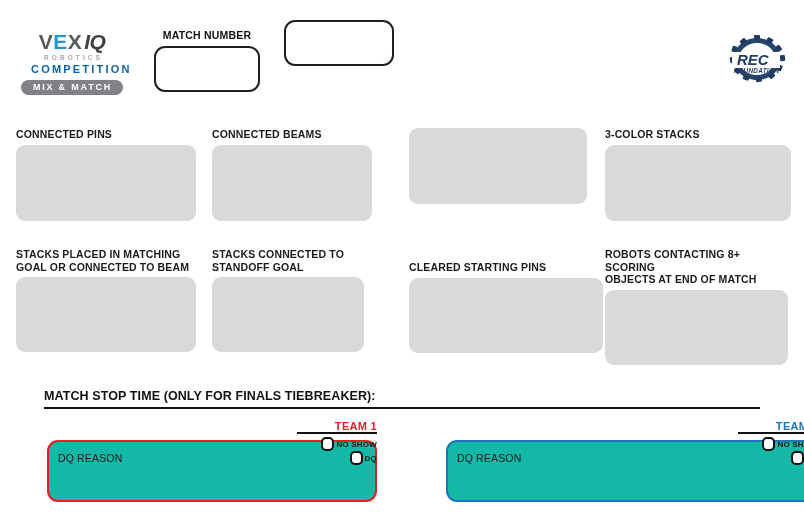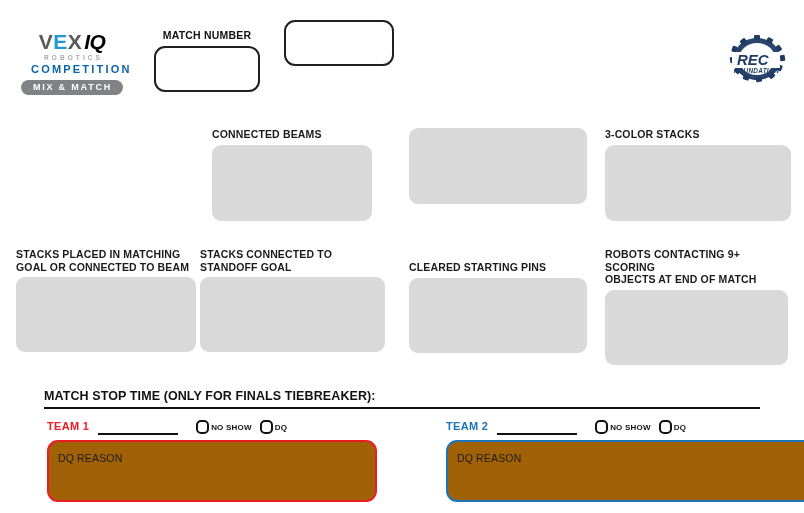--- a/index.html
+++ b/index.html
@@ -30,21 +30,21 @@
   .vex-wordmark {
     font-size: 21px;
     font-weight: bold;
     letter-spacing: 0.5px;
     line-height: 20px;
     white-space: nowrap;
   }
   .vex-v, .vex-x { color: #58595b; }
   .vex-e { color: #1b9ad6; }
   .vex-iq {
-    color: #000000;
+    color: #404040;
     font-style: italic;
     font-weight: bold;
     letter-spacing: -0.5px;
     margin-left: 2px;
   }
   .vex-robotics {
     font-size: 6.5px;
     color: #a7a9ac;
     letter-spacing: 3.1px;
     font-weight: bold;
@@ -122,22 +122,22 @@
   #cell-connected-beams     { left: 212px; top: 128px; width: 160px; }
   #cell-2color-stacks       { left: 409px; top: 128px; width: 178px; }
   #cell-3color-stacks       { left: 605px; top: 128px; width: 186px; }
   #cell-connected-pins  .cell-box,
   #cell-connected-beams .cell-box,
   #cell-2color-stacks   .cell-box,
   #cell-3color-stacks   .cell-box { height: 76px; }
 
   
   #cell-stacks-matching-goal { left: 16px;  top: 248px; width: 180px; }
-  #cell-stacks-standoff-goal { left: 200px; top: 248px; width: 185px; }
-  #cell-cleared-pins         { left: 409px; top: 261px; width: 178px; }
+  #cell-stacks-standoff-goal { left: 212px; top: 248px; width: 152px; }
+  #cell-cleared-pins         { left: 409px; top: 261px; width: 194px; }
   #cell-robots-contacting    { left: 605px; top: 248px; width: 183px; }
   #cell-stacks-matching-goal .cell-box,
   #cell-stacks-standoff-goal .cell-box,
   #cell-robots-contacting    .cell-box { height: 75px; }
   #cell-cleared-pins .cell-box { height: 75px; }
 
   
   .footer { position: absolute; left: 0; top: 380px; width: 804px; }
 
   .stoptime {
@@ -155,21 +155,22 @@
   }
 
   .team-block { position: absolute; top: 40px; }
   #team-block-1 { left: 47px; width: 330px; }
   #team-block-2 { left: 446px; width: 372px; }
 
   .team-head {
     position: relative;
     height: 18px;
     display: flex;
-    align-items: flex-start;
+    align-items: flex-end;
+    flex-direction: column;
   }
   .team-name {
     font-size: 11px;
     font-weight: bold;
     letter-spacing: 0.3px;
   }
   .team-name.t1 { color: #ed1c24; }
   .team-name.t2 { color: #1b75bb; }
   .team-rule {
     width: 80px;
@@ -199,21 +200,21 @@
     color: #111111;
     letter-spacing: 0.2px;
     margin-left: 2px;
     white-space: nowrap;
   }
 
   .dq-box {
     margin-top: 2px;
     height: 62px;
     border-radius: 11px;
-    background: #a16207;
+    background: #14b8a6;
     padding: 6px 9px;
   }
   .dq-box.t1 { border: 2.2px solid #ed1c24; }
   .dq-box.t2 { border: 2.2px solid #1b75bb; }
   .dq-text {
     font-size: 10.5px;
     color: #1a1a1a;
     letter-spacing: 0.15px;
     font-weight: normal;
   }
@@ -258,20 +259,24 @@
           <rect x="5" y="13" width="6" height="5" rx="1" transform="rotate(288 8 15)"></rect>
           <rect x="14" y="5" width="6" height="5" rx="1" transform="rotate(320 17 7)"></rect>
         </g>
         <rect x="6" y="18" width="48" height="16" fill="#ffffff"></rect>
         <text x="11" y="31" font-family="Liberation Sans, sans-serif" font-size="15" font-weight="bold" font-style="italic" fill="#1f3b63">REC</text>
         <text x="8" y="39" font-family="Liberation Sans, sans-serif" font-size="6.4" font-weight="bold" font-style="italic" fill="#1f3b63" letter-spacing="0.3">FOUNDATION</text>
       </svg>
     </div>
   </div>
 
+  <div class="grid-cell" id="cell-connected-pins">
+    <div class="cell-label">CONNECTED PINS</div>
+    <div class="cell-box"></div>
+  </div>
 
   <div class="grid-cell" id="cell-connected-beams">
     <div class="cell-label">CONNECTED BEAMS</div>
     <div class="cell-box"></div>
   </div>
 
   <div class="grid-cell" id="cell-2color-stacks">
     <div class="cell-box"></div>
   </div>
 
@@ -291,21 +296,21 @@
 STANDOFF GOAL</div>
     <div class="cell-box"></div>
   </div>
 
   <div class="grid-cell" id="cell-cleared-pins">
     <div class="cell-label">CLEARED STARTING PINS</div>
     <div class="cell-box"></div>
   </div>
 
   <div class="grid-cell" id="cell-robots-contacting">
-    <div class="cell-label">ROBOTS CONTACTING 9+ SCORING
+    <div class="cell-label">ROBOTS CONTACTING 8+ SCORING
 OBJECTS AT END OF MATCH</div>
     <div class="cell-box"></div>
   </div>
 
   <div class="footer">
 
     <div class="stoptime">
       <span class="stoptime-text">MATCH STOP TIME (ONLY FOR FINALS TIEBREAKER):</span>
       <span class="stoptime-value"></span>
     </div>

